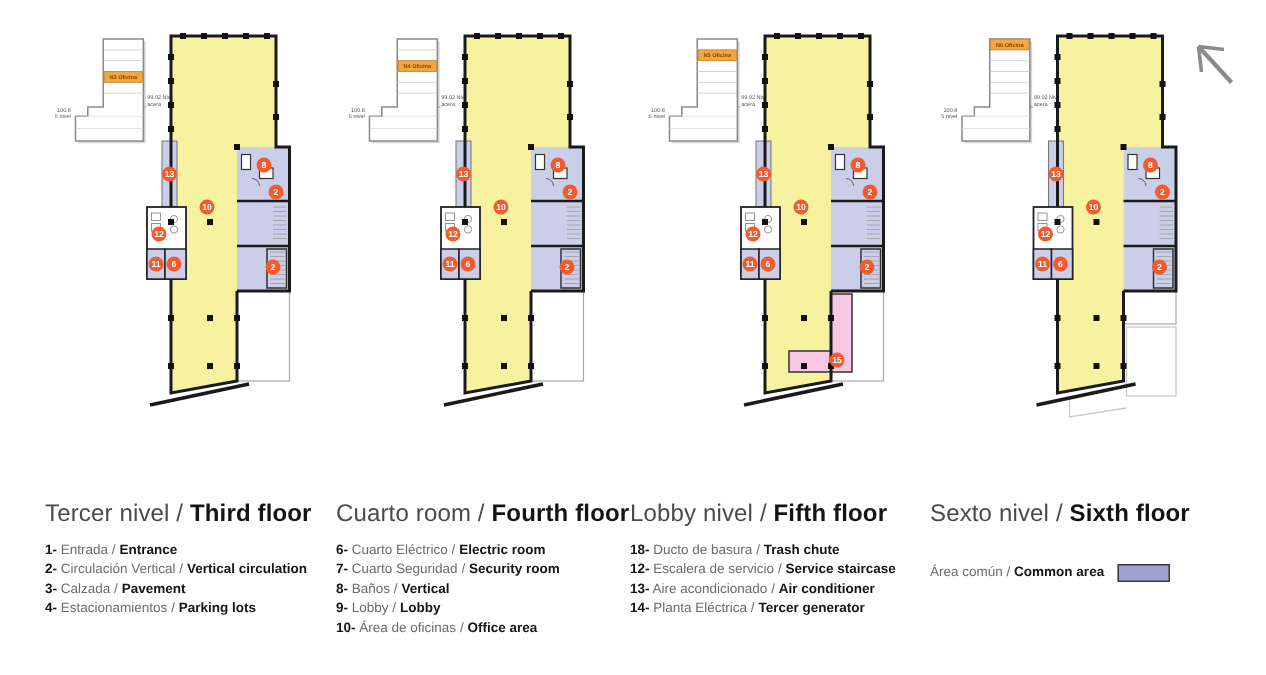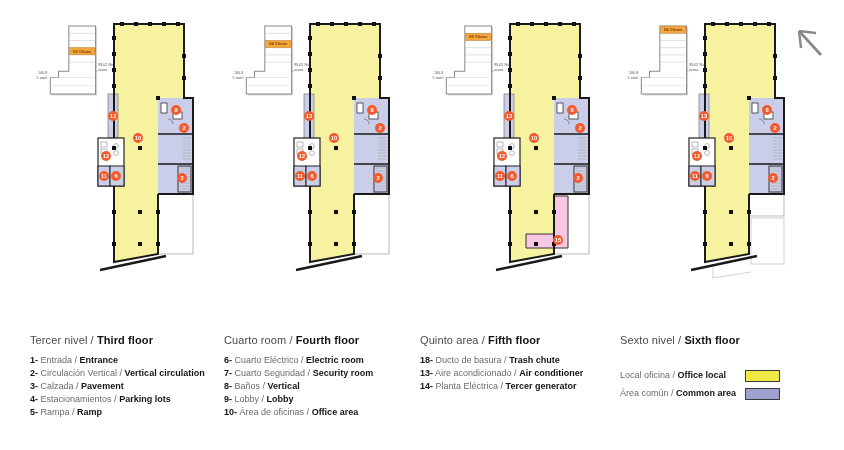--- a/index.html
+++ b/index.html
@@ -8,21 +8,21 @@
     font-family:"Liberation Sans", sans-serif;overflow:hidden;
     -webkit-font-smoothing:antialiased;
   }
   .panel{position:absolute;top:12px;width:170px;height:305px}
   .inset{position:absolute;left:0;top:12px;width:62px;height:72px}
   .inset svg{overflow:visible;display:block}
   .plan-svg{position:absolute;left:52px;top:4px;width:100px;height:284px;overflow:visible;display:block}
   .north{position:absolute;left:790px;top:22px;width:38px;height:38px}
   .legend{position:absolute;left:0;top:334px;width:844px;height:116px}
   .lg-col{position:absolute;top:0}
-  .lg-title{font-size:11px;color:#4a4a4a;letter-spacing:.1px;white-space:nowrap}
+  .lg-title{font-size:16px;color:#4a4a4a;letter-spacing:.1px;white-space:nowrap}
   .lg-title b{color:#141414}
   .lg-items{margin-top:8px;font-size:9px;color:#6b6b6b;line-height:13px;white-space:nowrap}
   .lg-item b{color:#141414}
   .lg-item .num{color:#141414}
   .sw-row{position:relative;height:18px;font-size:9px;color:#6b6b6b;white-space:nowrap}
   .sw-row b{color:#141414}
   .swatch{position:absolute;left:125px;top:1px;width:33px;height:10px;border:1.6px solid #3a3a3a}
 </style>
 </head>
 <body>
@@ -497,51 +497,47 @@
 
 <div class="legend">
 
   <div class="lg-col" style="left:30px">
     <div class="lg-title"><span>Tercer nivel</span> <span>/</span> <b>Third floor</b></div>
     <div class="lg-items">
       <div class="lg-item"><b class="num">1-</b> <span>Entrada</span> <span>/</span> <b>Entrance</b></div>
       <div class="lg-item"><b class="num">2-</b> <span>Circulación Vertical</span> <span>/</span> <b>Vertical circulation</b></div>
       <div class="lg-item"><b class="num">3-</b> <span>Calzada</span> <span>/</span> <b>Pavement</b></div>
       <div class="lg-item"><b class="num">4-</b> <span>Estacionamientos</span> <span>/</span> <b>Parking lots</b></div>
-      <div class="lg-item"><b class="num">5-</b> <span>Rampa</span> <span>/</span> <b>Ramp</b></div>
     </div>
   </div>
 
   <div class="lg-col" style="left:224px">
     <div class="lg-title"><span>Cuarto room</span> <span>/</span> <b>Fourth floor</b></div>
     <div class="lg-items">
       <div class="lg-item"><b class="num">6-</b> <span>Cuarto Eléctrico</span> <span>/</span> <b>Electric room</b></div>
       <div class="lg-item"><b class="num">7-</b> <span>Cuarto Seguridad</span> <span>/</span> <b>Security room</b></div>
       <div class="lg-item"><b class="num">8-</b> <span>Baños</span> <span>/</span> <b>Vertical</b></div>
       <div class="lg-item"><b class="num">9-</b> <span>Lobby</span> <span>/</span> <b>Lobby</b></div>
       <div class="lg-item"><b class="num">10-</b> <span>Área de oficinas</span> <span>/</span> <b>Office area</b></div>
     </div>
   </div>
 
   <div class="lg-col" style="left:420px">
-    <div class="lg-title"><span>Quinto area</span> <span>/</span> <b>Fifth floor</b></div>
+    <div class="lg-title"><span>Lobby nivel</span> <span>/</span> <b>Fifth floor</b></div>
     <div class="lg-items">
       <div class="lg-item"><b class="num">18-</b> <span>Ducto de basura</span> <span>/</span> <b>Trash chute</b></div>
+      <div class="lg-item"><b class="num">12-</b> <span>Escalera de servicio</span> <span>/</span> <b>Service staircase</b></div>
       <div class="lg-item"><b class="num">13-</b> <span>Aire acondicionado</span> <span>/</span> <b>Air conditioner</b></div>
       <div class="lg-item"><b class="num">14-</b> <span>Planta Eléctrica</span> <span>/</span> <b>Tercer generator</b></div>
     </div>
   </div>
 
   <div class="lg-col" style="left:620px">
     <div class="lg-title"><span>Sexto nivel</span> <span>/</span> <b>Sixth floor</b></div>
     <div class="lg-items" style="margin-top:23px">
       <div class="sw-row">
-        <span>Local oficina</span> <span>/</span> <b>Office local</b>
-        <span class="swatch" id="swatch-0" style="background: rgb(239, 234, 69);"></span>
-      </div>
-      <div class="sw-row">
         <span>Área común</span> <span>/</span> <b>Common area</b>
         <span class="swatch" id="swatch-1" style="background: rgb(159, 162, 208);"></span>
       </div>
     </div>
   </div>
 
 </div>
 
 </body></html>

